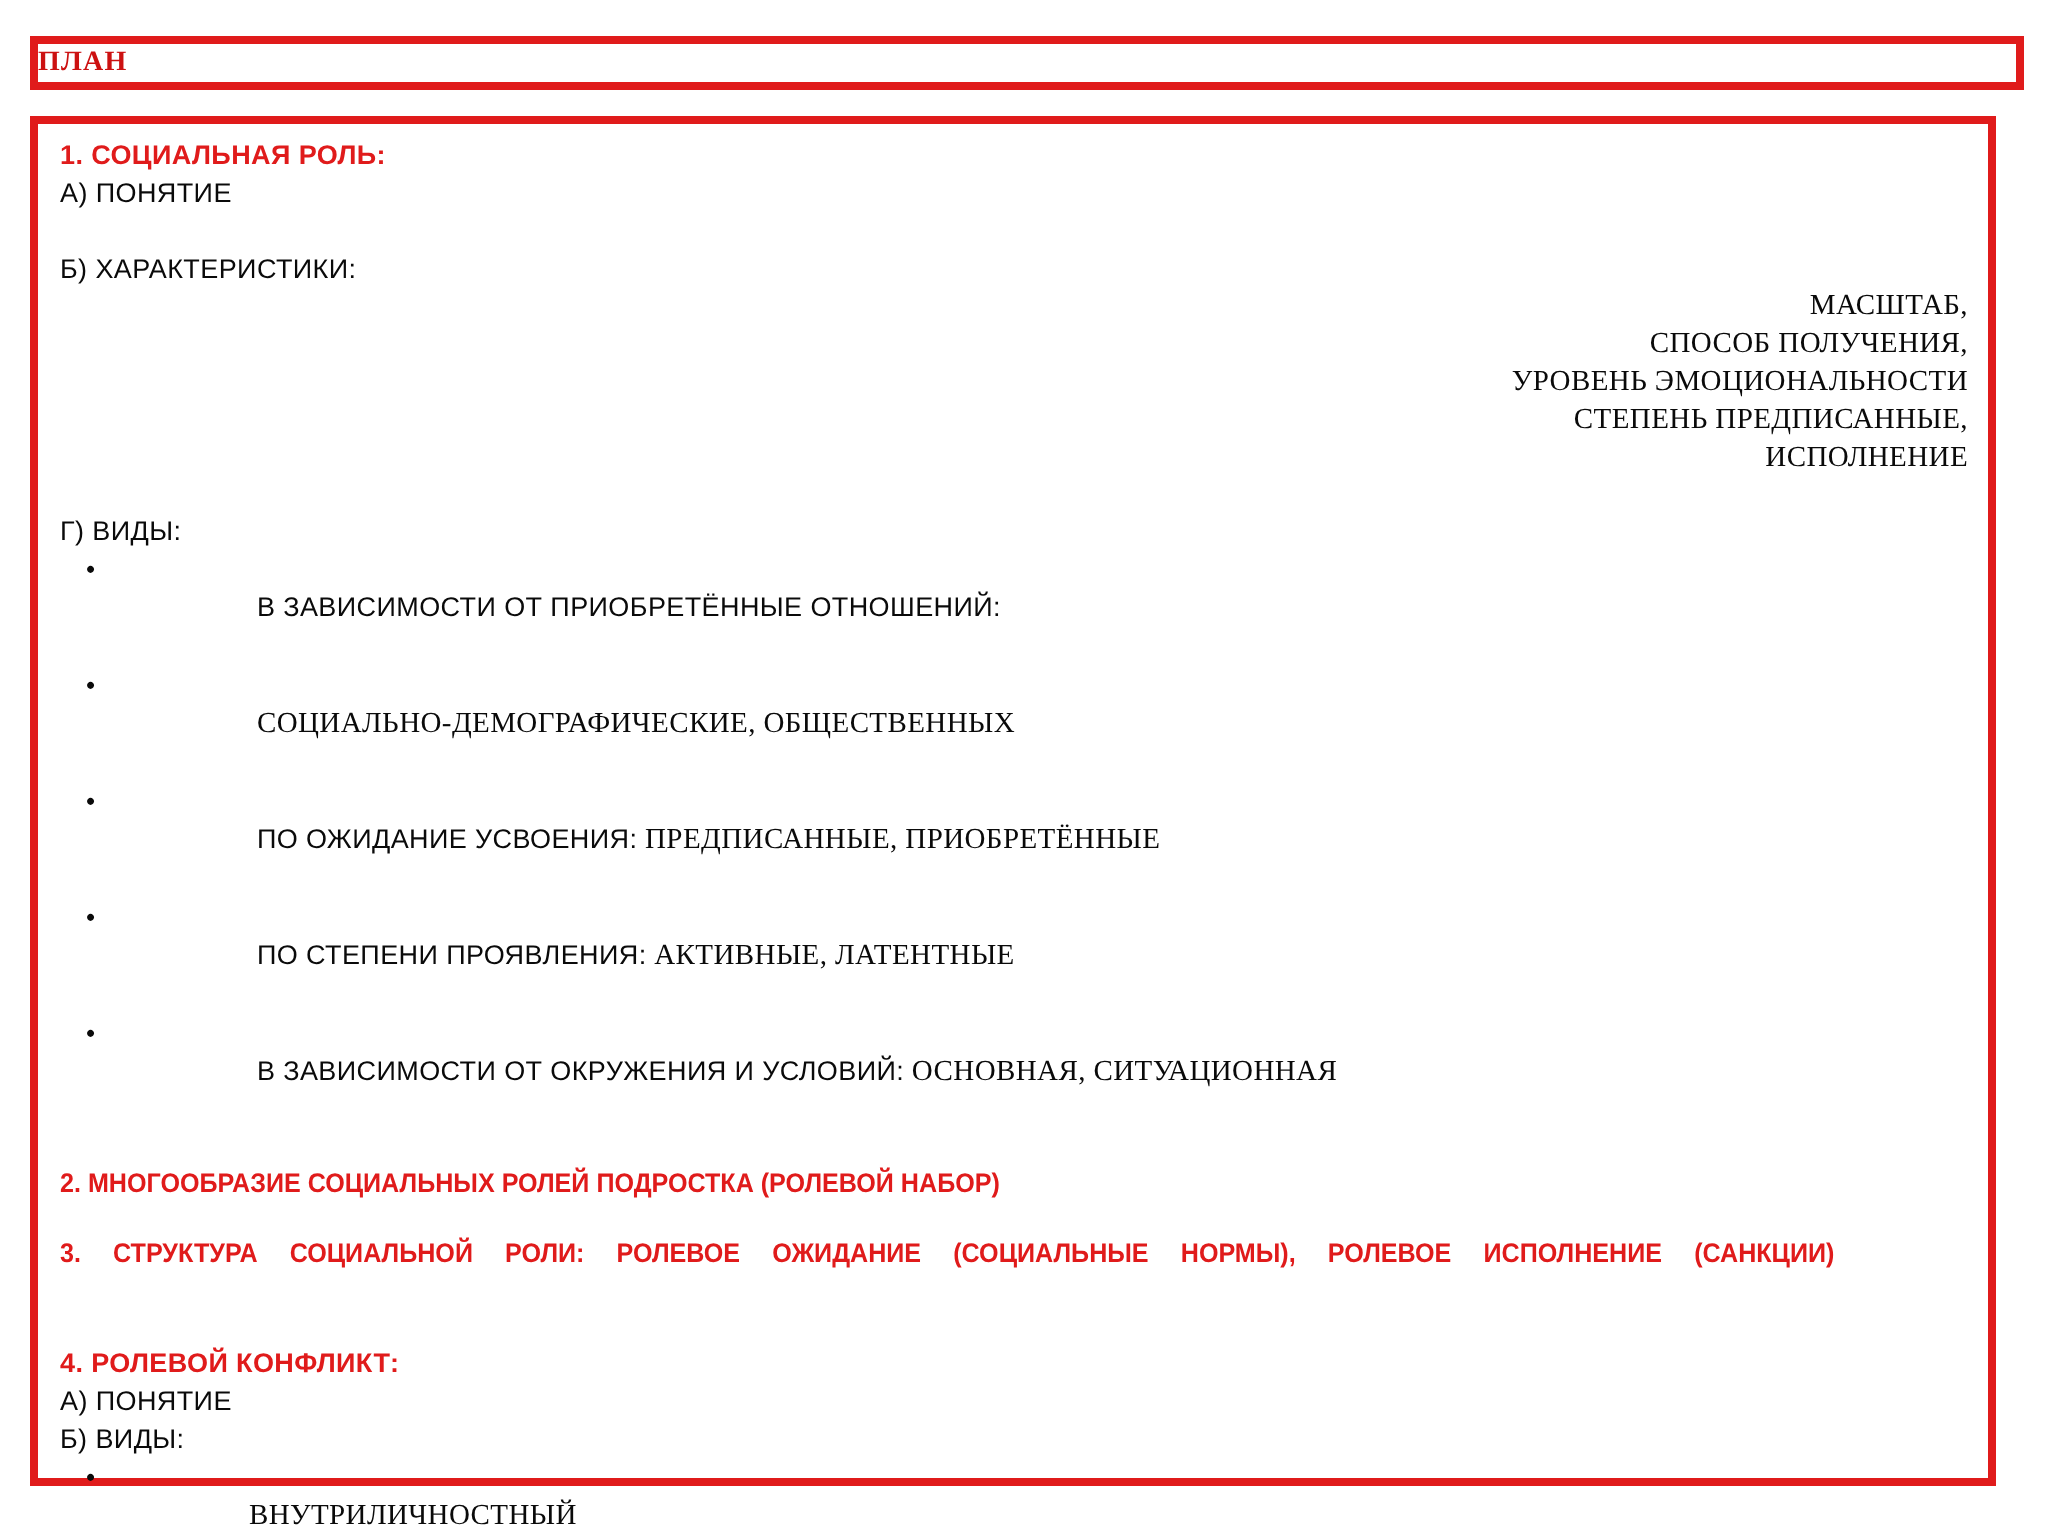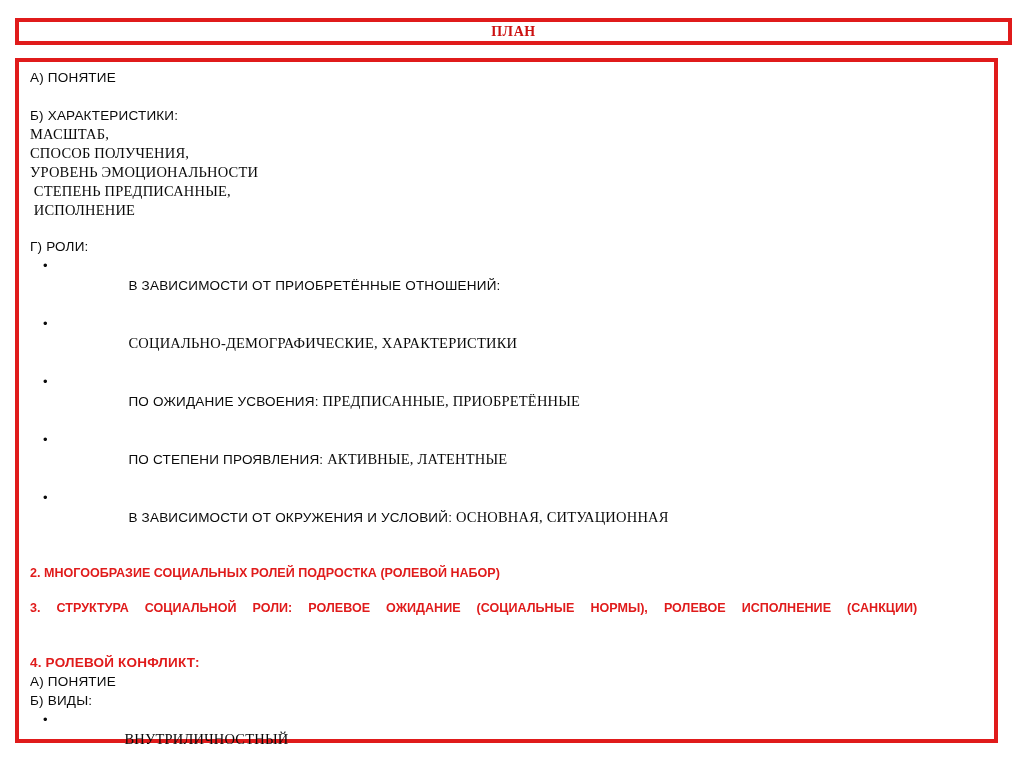--- a/index.html
+++ b/index.html
@@ -29,21 +29,20 @@
     position: absolute;
     left: 15px;
     top: 18px;
     width: 997px;
     height: 27px;
     border: 4px solid #e01b1b;
     box-sizing: border-box;
     background: #ffffff;
     display: flex;
     align-items: center;
-    justify-content: center;
   }
   .title-text {
     color: #cc1111;
     font-family: "Liberation Serif", serif;
     font-weight: bold;
     font-size: 14px;
     letter-spacing: 0.6px;
     line-height: 1;
   }
 
@@ -77,20 +76,21 @@
     font-weight: normal;
     font-size: 13.5px;
     letter-spacing: 0.2px;
   }
   
   .pl {
     font-family: "Liberation Serif", serif;
     font-weight: normal;
     font-size: 14.5px;
     letter-spacing: 0.2px;
+    text-align: right;
   }
   
   .sec {
     font-family: "Liberation Sans", sans-serif;
     font-weight: bold;
     font-size: 13.5px;
     color: #e01b1b;
     letter-spacing: 0.2px;
   }
   
@@ -141,41 +141,42 @@
 
 <div class="slide">
 
   <div class="title-box">
     <span class="title-text">ПЛАН</span>
   </div>
 
   <div class="body-box">
     <div class="content">
 
+      <div class="row sec">1. СОЦИАЛЬНАЯ РОЛЬ:</div>
       <div class="row hd black">А) ПОНЯТИЕ</div>
 
       <div class="spacer-xl"></div>
 
       <div class="row hd black">Б) ХАРАКТЕРИСТИКИ:</div>
       <div class="row pl black">МАСШТАБ,</div>
       <div class="row pl black">СПОСОБ ПОЛУЧЕНИЯ,</div>
       <div class="row pl black">УРОВЕНЬ ЭМОЦИОНАЛЬНОСТИ</div>
       <div class="row pl black"> СТЕПЕНЬ ПРЕДПИСАННЫЕ,</div>
       <div class="row pl black"> ИСПОЛНЕНИЕ</div>
 
       <div class="spacer-l"></div>
 
-      <div class="row hd black">Г) РОЛИ:</div>
+      <div class="row hd black">Г) ВИДЫ:</div>
 
       <ul class="blist">
         <li>
           <span class="bullet">•</span><span class="hd black">В ЗАВИСИМОСТИ ОТ ПРИОБРЕТЁННЫЕ ОТНОШЕНИЙ:</span><span class="pl black"></span>
         </li>
         <li>
-          <span class="bullet">•</span><span class="hd black"></span><span class="pl black">СОЦИАЛЬНО-ДЕМОГРАФИЧЕСКИЕ, ХАРАКТЕРИСТИКИ</span>
+          <span class="bullet">•</span><span class="hd black"></span><span class="pl black">СОЦИАЛЬНО-ДЕМОГРАФИЧЕСКИЕ, ОБЩЕСТВЕННЫХ</span>
         </li>
         <li>
           <span class="bullet">•</span><span class="hd black">ПО ОЖИДАНИЕ УСВОЕНИЯ:</span><span class="pl black"> ПРЕДПИСАННЫЕ, ПРИОБРЕТЁННЫЕ</span>
         </li>
         <li>
           <span class="bullet">•</span><span class="hd black">ПО СТЕПЕНИ ПРОЯВЛЕНИЯ:</span><span class="pl black"> АКТИВНЫЕ, ЛАТЕНТНЫЕ</span>
         </li>
         <li>
           <span class="bullet">•</span><span class="hd black">В ЗАВИСИМОСТИ ОТ ОКРУЖЕНИЯ И УСЛОВИЙ:</span><span class="pl black"> ОСНОВНАЯ, СИТУАЦИОННАЯ</span>
         </li>

